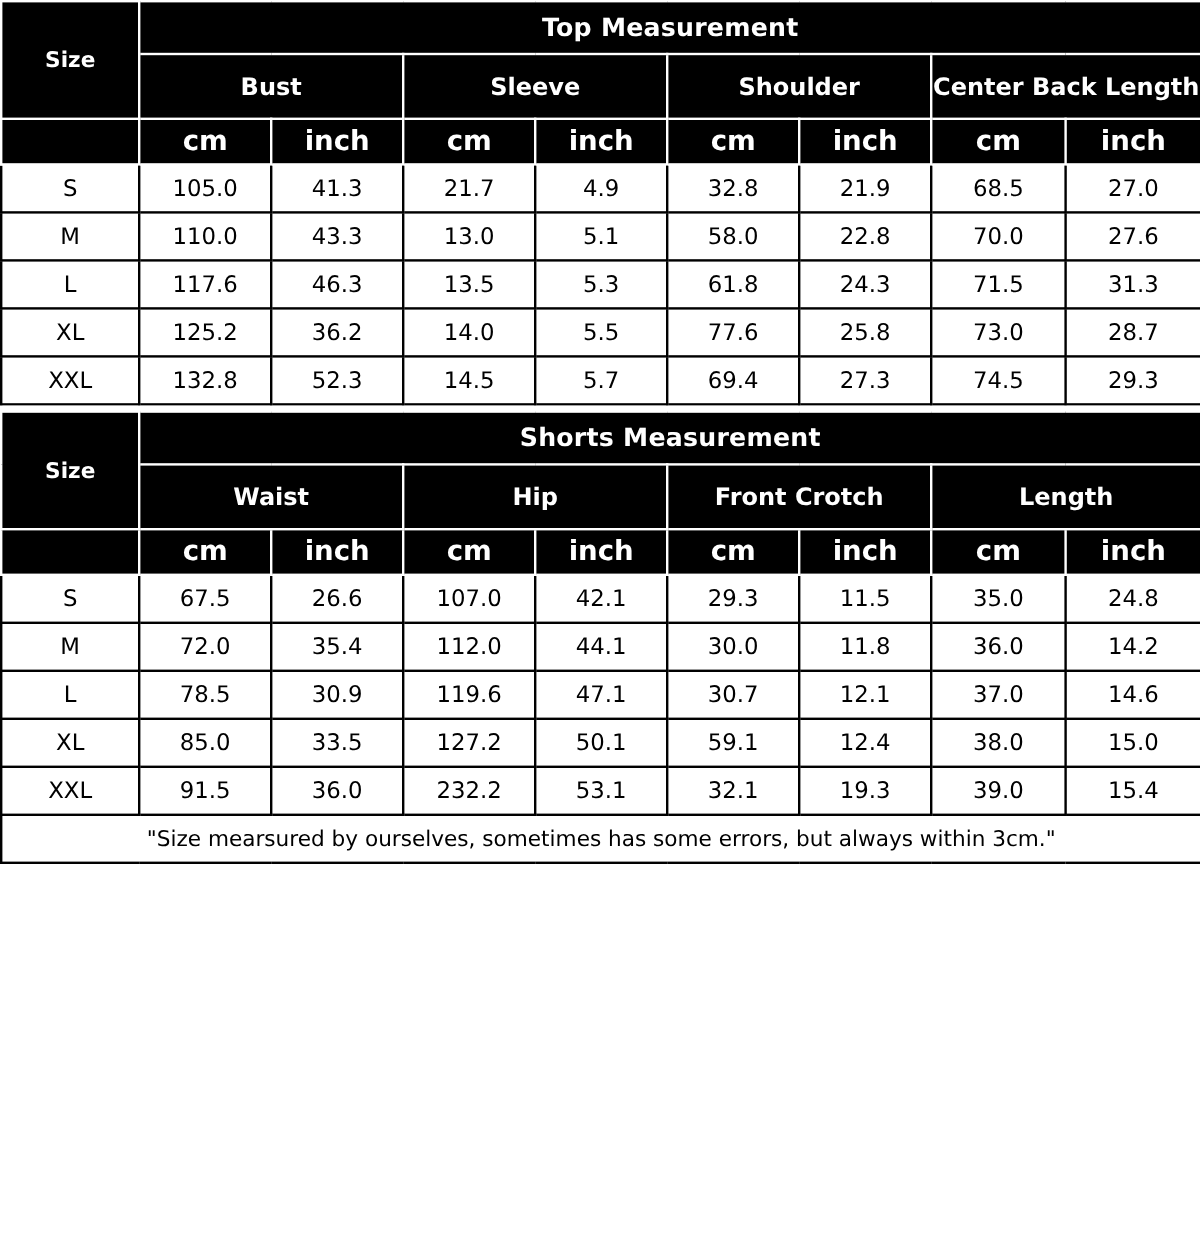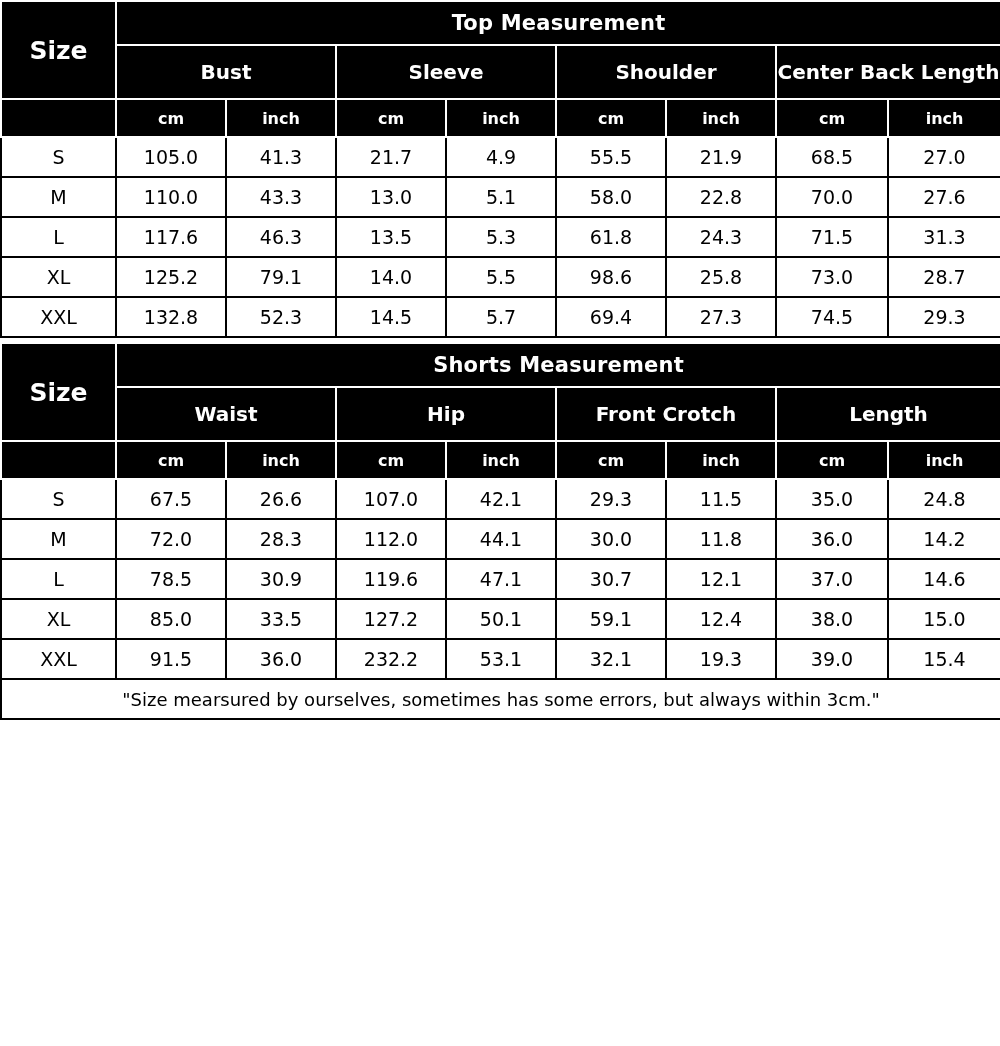--- a/index.html
+++ b/index.html
@@ -37,28 +37,28 @@
     background: #000000;
     color: #ffffff;
     font-weight: bold;
   }
   .group-title {
     font-size: 21px;
     height: 42px;
     letter-spacing: .2px;
   }
   .size-cell {
-    font-size: 25px;
+    font-size: 18px;
   }
   .subhead {
     font-size: 20px;
     height: 52px;
   }
   .unit {
-    font-size: 16px;
+    font-size: 23px;
     height: 36px;
   }
   .data {
     font-size: 19px;
     height: 38px;
     background: #ffffff;
     color: #000000;
     border: 2px solid #000000 !important;
   }
   .data-size {
@@ -122,21 +122,21 @@
         <td class="blk unit">cm</td>
         <td class="blk unit">inch</td>
       </tr>
 
       <tr>
         <td class="data data-size">S</td>
         <td class="data">105.0</td>
         <td class="data">41.3</td>
         <td class="data">21.7</td>
         <td class="data">4.9</td>
-        <td class="data">55.5</td>
+        <td class="data">32.8</td>
         <td class="data">21.9</td>
         <td class="data">68.5</td>
         <td class="data">27.0</td>
       </tr>
       <tr>
         <td class="data data-size">M</td>
         <td class="data">110.0</td>
         <td class="data">43.3</td>
         <td class="data">13.0</td>
         <td class="data">5.1</td>
@@ -152,24 +152,24 @@
         <td class="data">13.5</td>
         <td class="data">5.3</td>
         <td class="data">61.8</td>
         <td class="data">24.3</td>
         <td class="data">71.5</td>
         <td class="data">31.3</td>
       </tr>
       <tr>
         <td class="data data-size">XL</td>
         <td class="data">125.2</td>
-        <td class="data">79.1</td>
+        <td class="data">36.2</td>
         <td class="data">14.0</td>
         <td class="data">5.5</td>
-        <td class="data">98.6</td>
+        <td class="data">77.6</td>
         <td class="data">25.8</td>
         <td class="data">73.0</td>
         <td class="data">28.7</td>
       </tr>
       <tr>
         <td class="data data-size">XXL</td>
         <td class="data">132.8</td>
         <td class="data">52.3</td>
         <td class="data">14.5</td>
         <td class="data">5.7</td>
@@ -227,21 +227,21 @@
         <td class="data">107.0</td>
         <td class="data">42.1</td>
         <td class="data">29.3</td>
         <td class="data">11.5</td>
         <td class="data">35.0</td>
         <td class="data">24.8</td>
       </tr>
       <tr>
         <td class="data data-size">M</td>
         <td class="data">72.0</td>
-        <td class="data">28.3</td>
+        <td class="data">35.4</td>
         <td class="data">112.0</td>
         <td class="data">44.1</td>
         <td class="data">30.0</td>
         <td class="data">11.8</td>
         <td class="data">36.0</td>
         <td class="data">14.2</td>
       </tr>
       <tr>
         <td class="data data-size">L</td>
         <td class="data">78.5</td>

